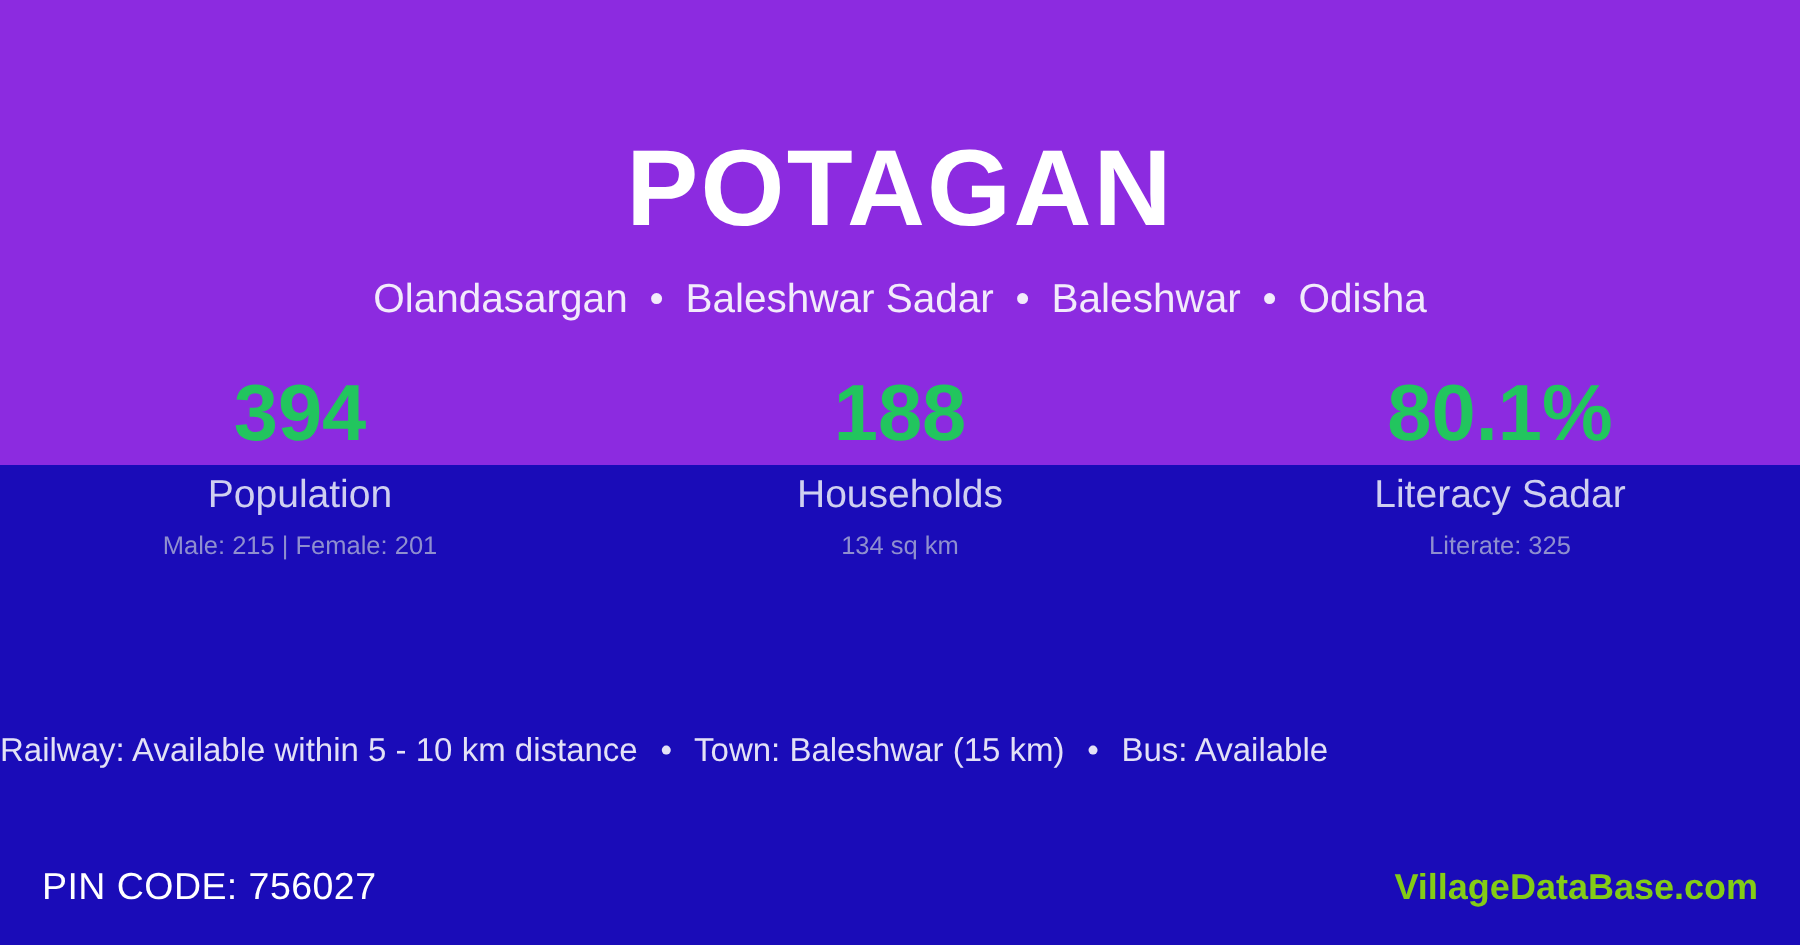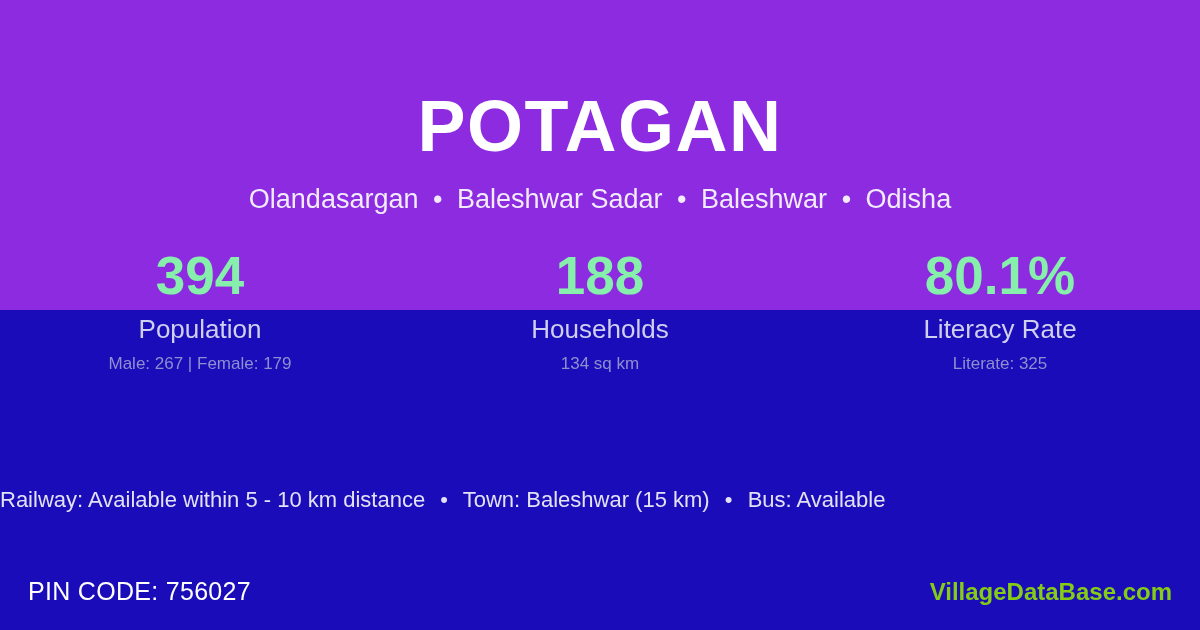--- a/index.html
+++ b/index.html
@@ -73,21 +73,21 @@
     display: flex;
     flex-direction: row;
   }
   .stat-col {
     width: 400px;
     text-align: center;
   }
   .stat-value {
     font-size: 53px;
     font-weight: bold;
-    color: #86efac;
+    color: #22c55e;
     line-height: 66px;
     letter-spacing: 0px;
     white-space: nowrap;
   }
   .stat-label {
     margin-top: 5px;
     font-size: 26px;
     font-weight: normal;
     color: #CFCFF0;
     line-height: 30px;
@@ -156,32 +156,32 @@
     <span>Baleshwar</span>
     <span class="sep">•</span>
     <span>Odisha</span>
   </div>
 
   <div class="stats">
 
     <div class="stat-col">
       <div class="stat-value">394</div>
       <div class="stat-label">Population</div>
-      <div class="stat-detail">Male: 267 | Female: 179</div>
+      <div class="stat-detail">Male: 215 | Female: 201</div>
     </div>
 
     <div class="stat-col">
       <div class="stat-value">188</div>
       <div class="stat-label">Households</div>
       <div class="stat-detail">134 sq km</div>
     </div>
 
     <div class="stat-col">
       <div class="stat-value">80.1%</div>
-      <div class="stat-label">Literacy Rate</div>
+      <div class="stat-label">Literacy Sadar</div>
       <div class="stat-detail">Literate: 325</div>
     </div>
 
   </div>
 
   <div class="infra">
     <span>Railway: Available within 5 - 10 km distance</span>
     <span class="sep">•</span>
     <span>Town: Baleshwar (15 km)</span>
     <span class="sep">•</span>

